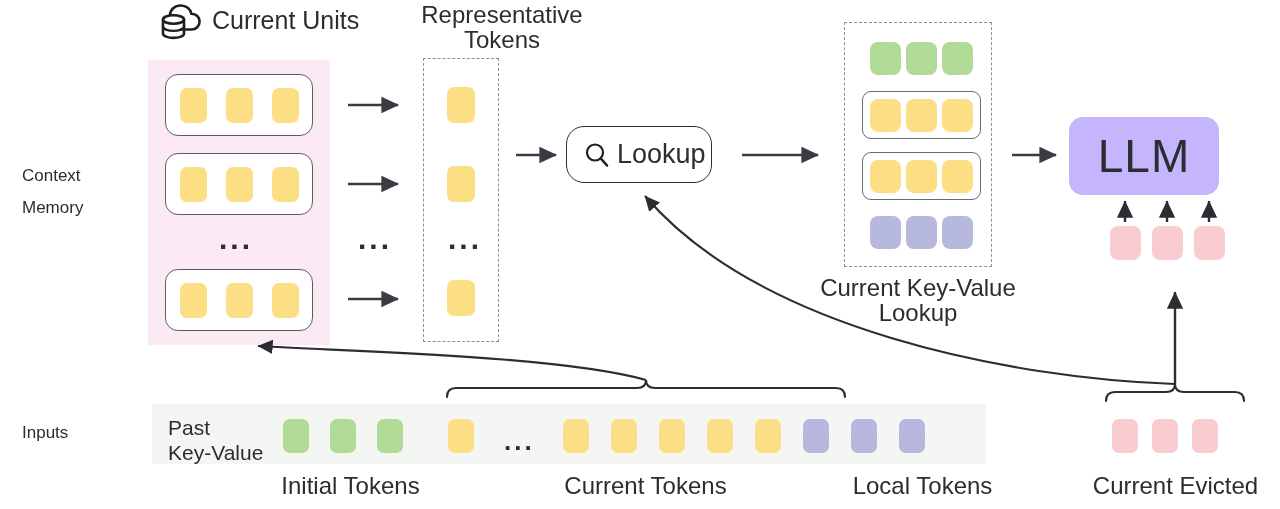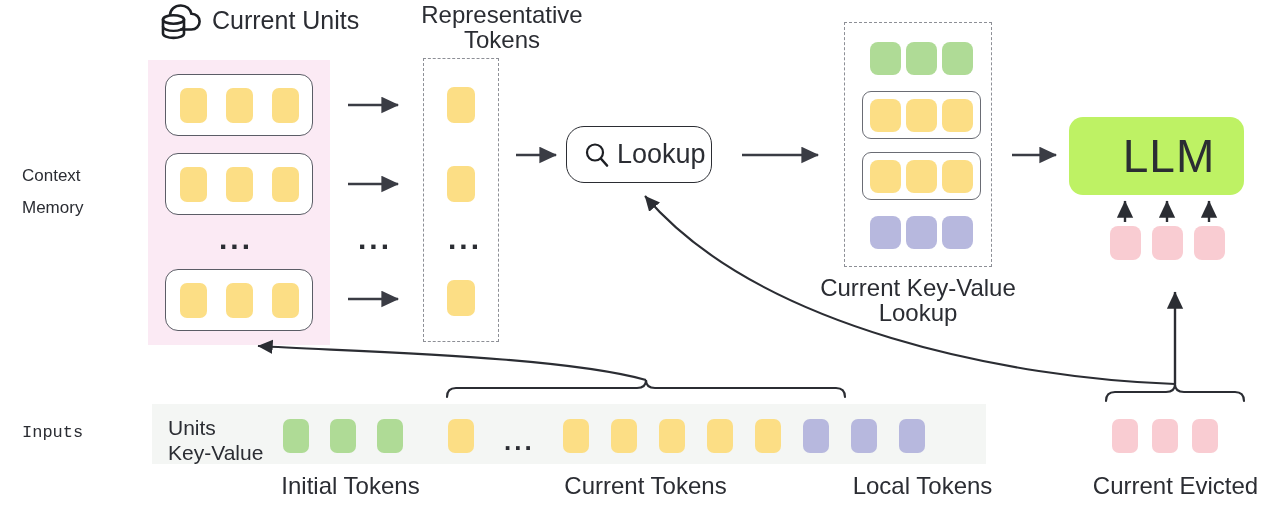--- a/index.html
+++ b/index.html
@@ -63,21 +63,21 @@
     white-space:pre-line;
   }
   svg.overlay{position:absolute;left:0;top:0;width:1280px;height:509px;pointer-events:none;}
 </style>
 </head>
 <body>
 
 <div class="side-label" style="left:22px;top:160px;">Context
 Memory</div>
 
-<div class="side-label" style="left:22px;top:417px;font-family:Liberation Mono, monospace;">Inputs</div>
+<div class="side-label" style="left:22px;top:417px;">Inputs</div>
 
 <div class="abs" style="left:157px;top:2px;width:48px;height:44px;">
   <svg width="48" height="44" viewBox="0 0 48 44" fill="none">
     <path d="M13 13.5 C13 7.7 17.8 3.5 23.8 3.5 C29.2 3.5 33.4 7.0 34.4 11.8 C39.2 11.8 42.6 15.2 42.6 19.6 C42.6 24.2 39.0 27.5 34.4 27.5 L24 27.5" stroke="#1d1f24" stroke-width="2.6" stroke-linecap="round" fill="none"></path>
     <ellipse cx="16.5" cy="17.5" rx="10.5" ry="4.3" stroke="#1d1f24" stroke-width="2.6" fill="#fff"></ellipse>
     <path d="M6 17.5 V31.5 C6 33.9 10.7 35.9 16.5 35.9 C22.3 35.9 27 33.9 27 31.5 V17.5" stroke="#1d1f24" stroke-width="2.6" fill="none" stroke-linecap="round"></path>
     <path d="M6 24.5 C6 26.9 10.7 28.9 16.5 28.9 C22.3 28.9 27 26.9 27 24.5" stroke="#1d1f24" stroke-width="2.4" fill="none" stroke-linecap="round"></path>
   </svg>
 </div>
 <div class="abs" style="left:212px;top:5px;font-size:25px;line-height:30px;">Current Units</div>
@@ -144,31 +144,31 @@
   <span class="chip sq" style="left:79px;top:7px;width:31px;height:33px;background:#FCDE85;"></span>
 </div>
 
 <span class="chip sq" style="left:870px;top:216px;width:31px;height:33px;background:#B7B8DE;"></span>
 <span class="chip sq" style="left:906px;top:216px;width:31px;height:33px;background:#B7B8DE;"></span>
 <span class="chip sq" style="left:942px;top:216px;width:31px;height:33px;background:#B7B8DE;"></span>
 
 <div class="cap" style="left:803px;top:275px;width:230px;">Current Key-Value
 Lookup</div>
 
-<div id="llm-box" style="left:1069px;top:117px;width:150px;height:78px;background:#bef264;padding-left:25px;">
+<div id="llm-box" style="left:1069px;top:117px;width:150px;height:78px;background:#c4b5fd;">
   <span id="llm-label">LLM</span>
 </div>
 
 <span class="chip sq" style="left:1110px;top:226px;width:31px;height:34px;background:#F9CCD2;"></span>
 <span class="chip sq" style="left:1152px;top:226px;width:31px;height:34px;background:#F9CCD2;"></span>
 <span class="chip sq" style="left:1194px;top:226px;width:31px;height:34px;background:#F9CCD2;"></span>
 
 <div id="inputs-strip" style="left:152px;top:404px;width:834px;height:60px;"></div>
 
-<div id="pkv-label" style="left:168px;top:415px;">Units
+<div id="pkv-label" style="left:168px;top:415px;">Past
 Key-Value</div>
 
 <span class="chip" style="left:283px;top:419px;width:26px;height:34px;background:#AFDB96;"></span>
 <span class="chip" style="left:330px;top:419px;width:26px;height:34px;background:#AFDB96;"></span>
 <span class="chip" style="left:377px;top:419px;width:26px;height:34px;background:#AFDB96;"></span>
 
 <span class="chip" style="left:448px;top:419px;width:26px;height:34px;background:#FCDE85;"></span>
 <div class="dots" style="left:504px;top:434px;font-size:26px;">...</div>
 <span class="chip" style="left:563px;top:419px;width:26px;height:34px;background:#FCDE85;"></span>
 <span class="chip" style="left:611px;top:419px;width:26px;height:34px;background:#FCDE85;"></span>

